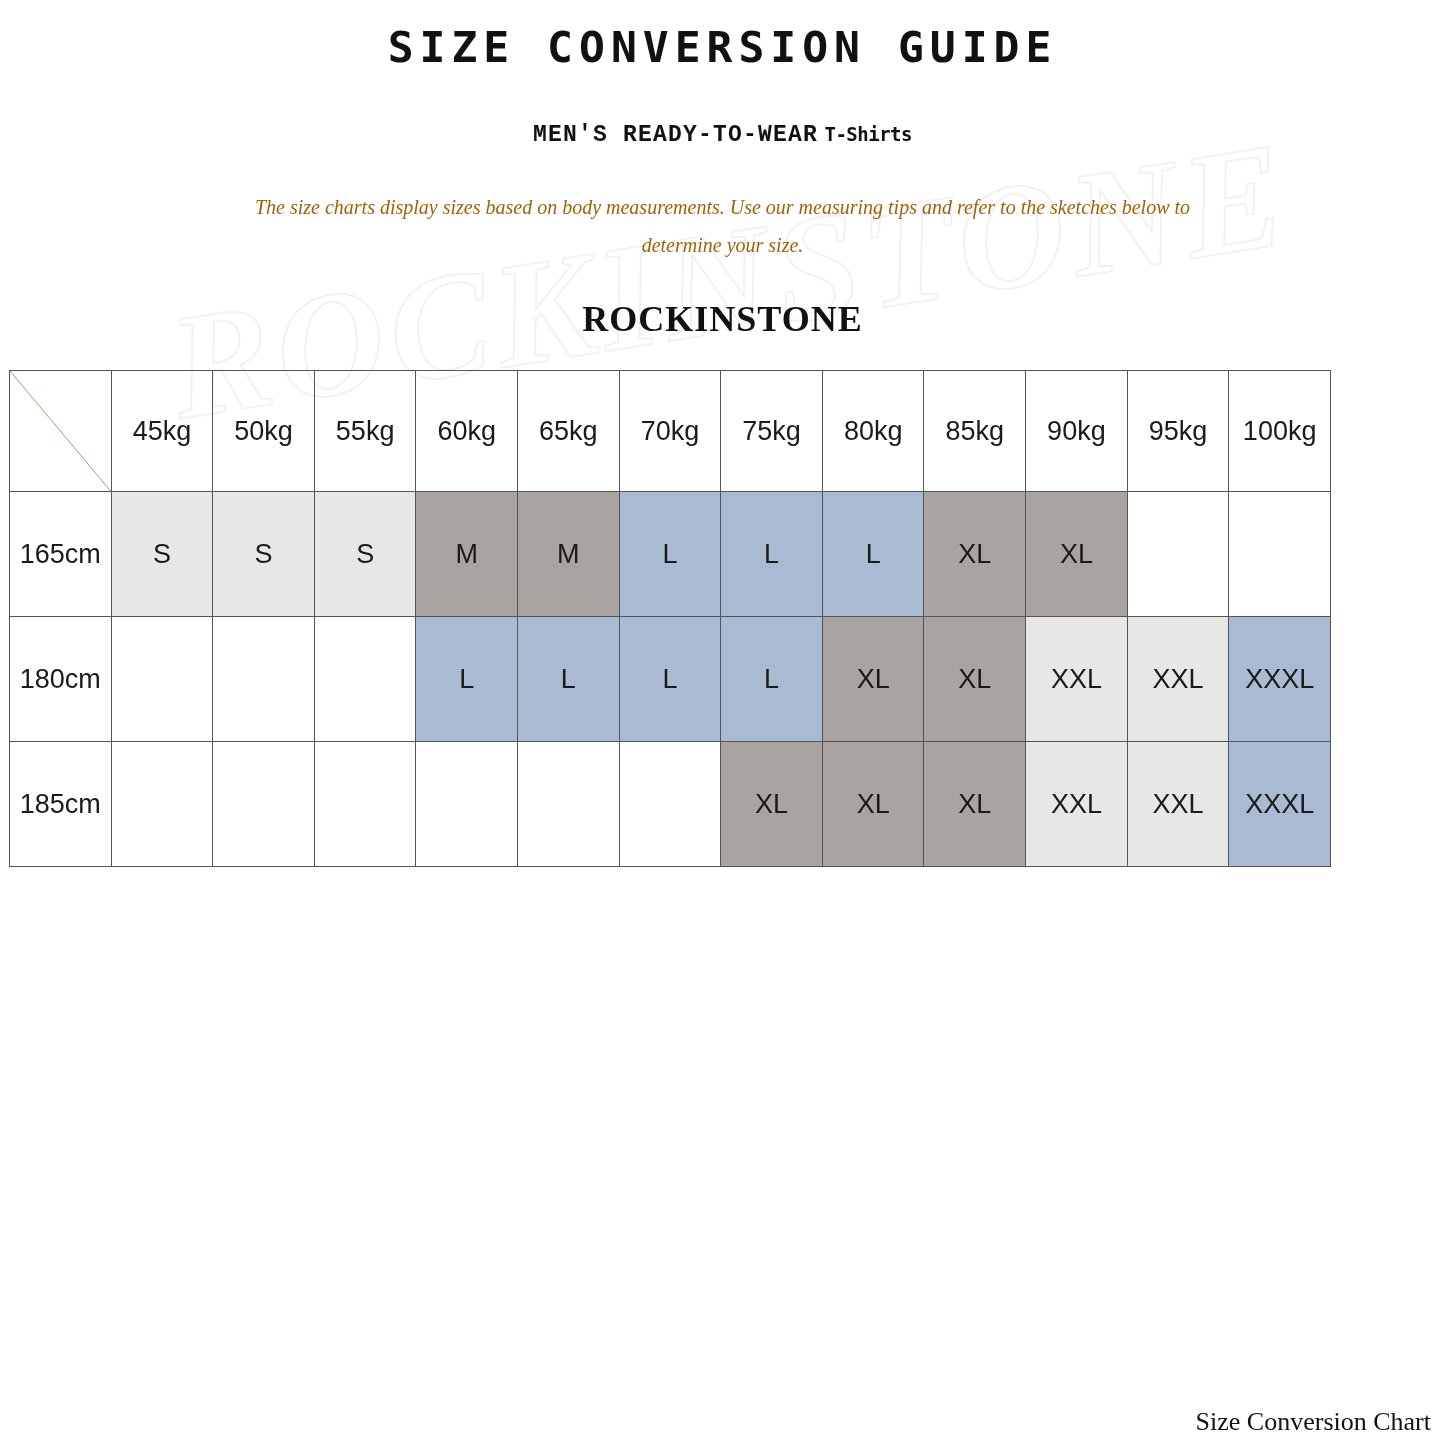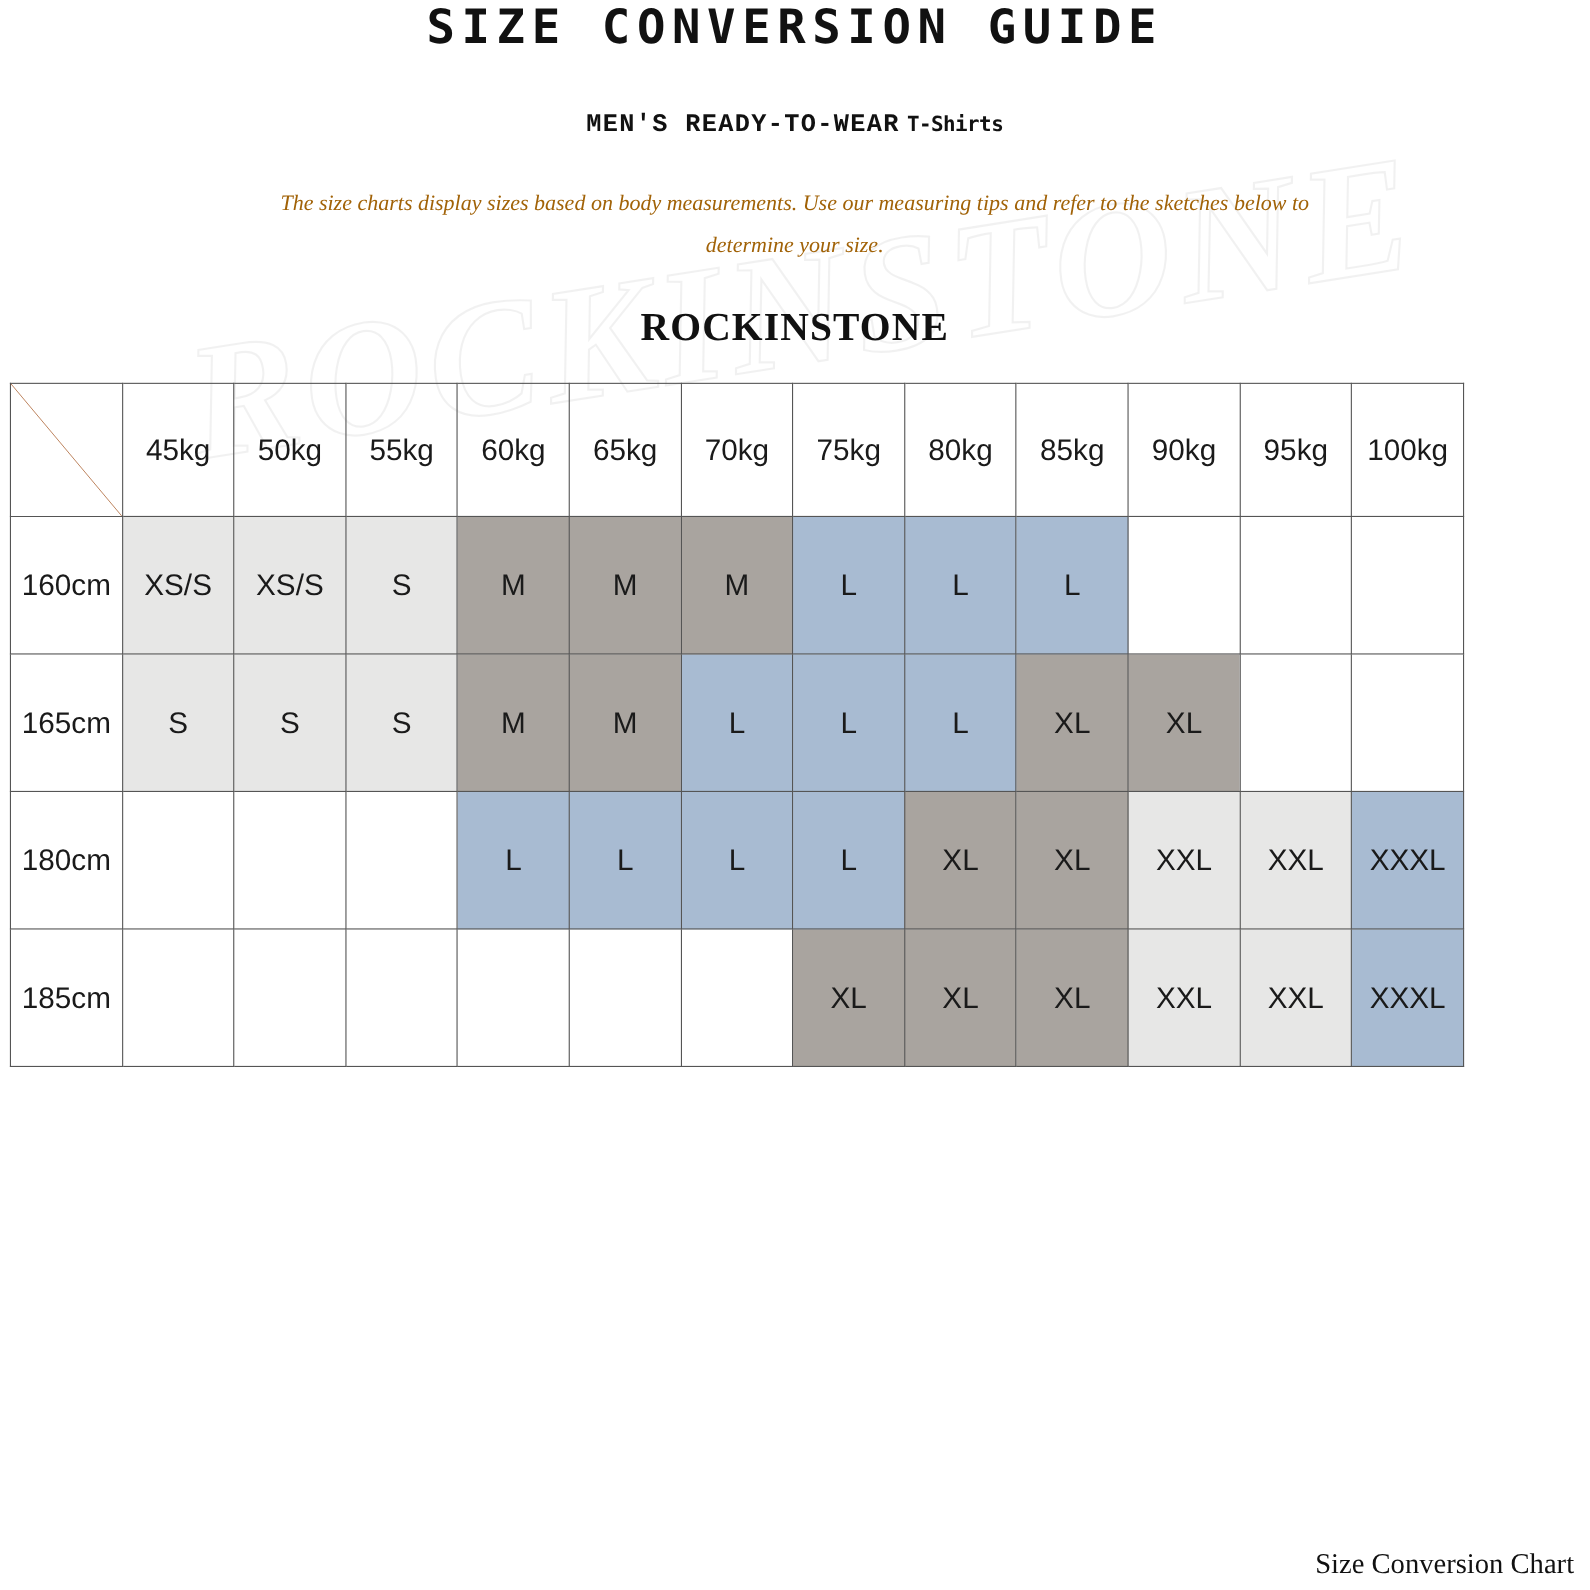--- a/index.html
+++ b/index.html
@@ -46,20 +46,21 @@
     padding: 0;
   }
 
   
   .main-title {
     text-align: center;
     font-family: "DejaVu Sans Mono", monospace;
     font-size: 43px;
     font-weight: bold;
     letter-spacing: 6px;
+    margin-top: 22px;
     color: #111;
   }
   .sub-title {
     text-align: center;
     margin-top: 48px;
     font-size: 23px;
     font-weight: bold;
     color: #111;
   }
   .sub-title .seg1 {
@@ -175,35 +176,20 @@
           <td class="hdr">65kg</td>
           <td class="hdr">70kg</td>
           <td class="hdr">75kg</td>
           <td class="hdr">80kg</td>
           <td class="hdr">85kg</td>
           <td class="hdr">90kg</td>
           <td class="hdr">95kg</td>
           <td class="hdr">100kg</td>
         </tr>
         <tr>
-          <td class="rowhdr">160cm</td>
-          <td class="c-light">XS/S</td>
-          <td class="c-light">XS/S</td>
-          <td class="c-light">S</td>
-          <td class="c-gray">M</td>
-          <td class="c-gray">M</td>
-          <td class="c-gray">M</td>
-          <td class="c-blue">L</td>
-          <td class="c-blue">L</td>
-          <td class="c-blue">L</td>
-          <td class="c-white"></td>
-          <td class="c-white"></td>
-          <td class="c-white"></td>
-        </tr>
-        <tr>
           <td class="rowhdr">165cm</td>
           <td class="c-light">S</td>
           <td class="c-light">S</td>
           <td class="c-light">S</td>
           <td class="c-gray">M</td>
           <td class="c-gray">M</td>
           <td class="c-blue">L</td>
           <td class="c-blue">L</td>
           <td class="c-blue">L</td>
           <td class="c-gray">XL</td>

